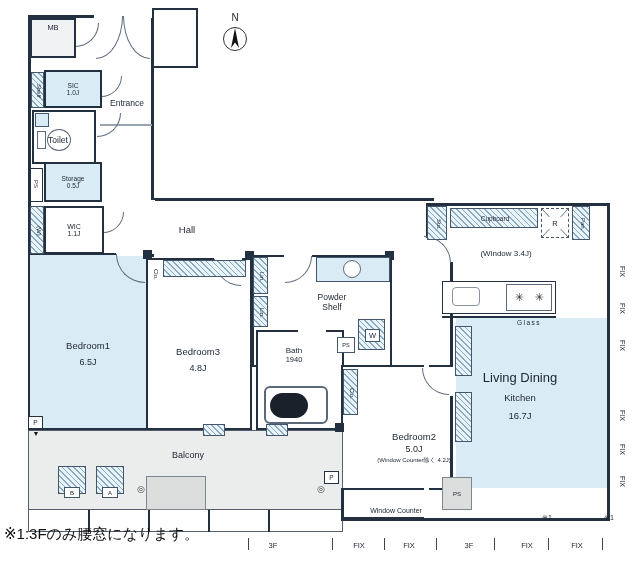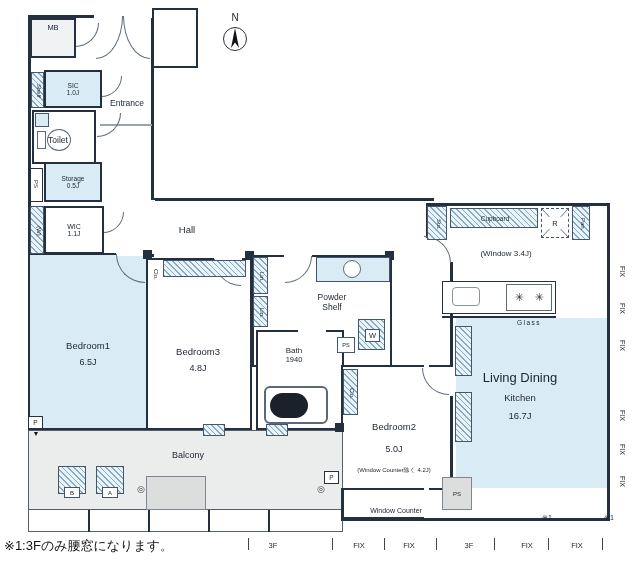--- a/index.html
+++ b/index.html
@@ -171,21 +171,21 @@
   <div class="col" style="left:268px;top:342px;width:52px;height:26px;font-size:8px">
     <div>Bath</div>
     <div style="font-size:7.5px">1940</div>
   </div>
   <div class="fixture" style="left:264px;top:386px;width:64px;height:38px;border-width:2px;border-radius:6px"></div>
   <div class="abs" style="left:270px;top:393px;width:38px;height:25px;background:#1a212b;border-radius:13px"></div>
 
   <div class="hatch" style="left:343px;top:369px;width:15px;height:46px">
     <div class="lbl v" style="left:0;top:0;width:15px;height:46px;font-size:6px">Clo.</div>
   </div>
-  <div class="col" style="left:347px;top:420px;width:94px;height:56px;gap:12px">
+  <div class="col" style="left:367px;top:420px;width:94px;height:56px;gap:2px">
     <div style="font-size:9.5px">Bedroom2</div>
     <div style="font-size:9px">5.0J</div>
     <div style="font-size:6px">(Window Counter除く 4.2J)</div>
   </div>
   <div class="chip" style="left:324px;top:471px;width:15px;height:13px;border:1.5px solid #233040;font-size:6.5px">
     <span>P</span>
   </div>
 
   <div class="hatch" style="left:427px;top:206px;width:20px;height:34px">
     <div class="lbl v" style="left:0;top:0;width:20px;height:34px;font-size:6px">Sto.</div>
@@ -256,15 +256,15 @@
   <div class="lbl" style="left:514px;top:539px;width:26px;height:12px;font-size:7.5px">FIX</div>
   <div class="lbl" style="left:564px;top:539px;width:26px;height:12px;font-size:7.5px">FIX</div>
   <div class="abs" style="left:248px;top:538px;width:1px;height:12px;background:#444"></div>
   <div class="abs" style="left:332px;top:538px;width:1px;height:12px;background:#444"></div>
   <div class="abs" style="left:384px;top:538px;width:1px;height:12px;background:#444"></div>
   <div class="abs" style="left:436px;top:538px;width:1px;height:12px;background:#444"></div>
   <div class="abs" style="left:494px;top:538px;width:1px;height:12px;background:#444"></div>
   <div class="abs" style="left:548px;top:538px;width:1px;height:12px;background:#444"></div>
   <div class="abs" style="left:602px;top:538px;width:1px;height:12px;background:#444"></div>
 
-  <div class="abs" style="left:4px;top:537px;width:240px;height:14px;font-size:13px;color:#111">※1:3Fのみ腰窓になります。</div>
+  <div class="abs" style="left:4px;top:525px;width:240px;height:14px;font-size:15px;color:#111">※1:3Fのみ腰窓になります。</div>
 
 </div>
 
 </body></html>

